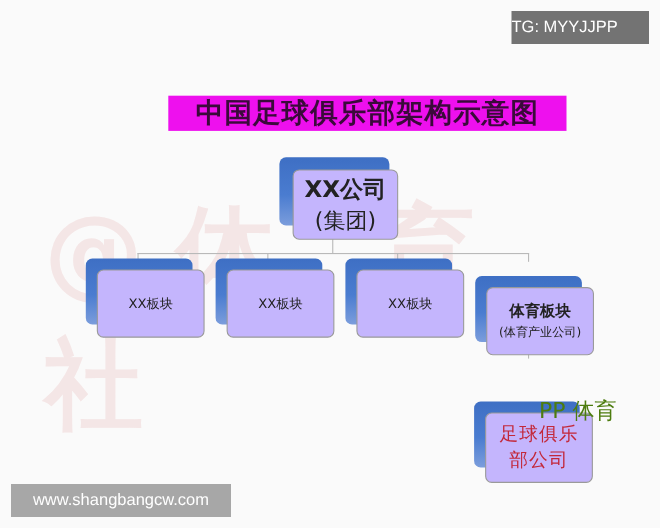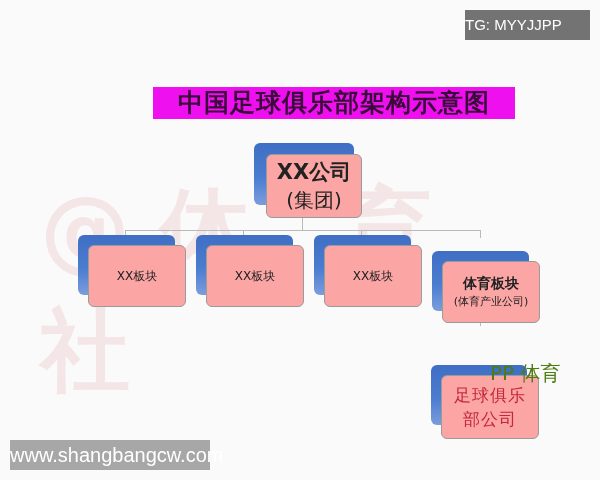--- a/index.html
+++ b/index.html
@@ -1,24 +1,24 @@
 <!DOCTYPE html>
 <html><head>
 <meta charset="utf-8">
 <style>
   html, body { margin:0; padding:0; }
   body { width:600px; height:480px; position:relative; background:#fafafa; font-family:"DejaVu Sans", sans-serif; overflow:hidden; }
   .wm-tg { position:absolute; left:465px; top:10px; width:125px; height:30px; background:#737373; color:#fff; font-family:"Liberation Sans", sans-serif; font-size:15px; line-height:30px; text-align:left; }
-  .wm-url { position:absolute; left:10px; top:440px; width:200px; height:30px; background:#a7a7a7; color:#fff; font-family:"Liberation Sans", sans-serif; font-size:20px; line-height:30px; text-align:center; }
+  .wm-url { position:absolute; left:10px; top:440px; width:200px; height:30px; background:#a7a7a7; color:#fff; font-family:"Liberation Sans", sans-serif; font-size:15px; line-height:30px; text-align:center; }
   .title { position:absolute; left:117px; top:87px; width:362px; height:32px; background:#ee10ee; color:#3a0a3a; font-size:25px; font-weight:bold; line-height:32px; text-align:center; letter-spacing:1px;margin-left:36px; }
   .bg-mark { position:absolute; left:40px; top:170px; width:520px; height:120px; color:#f4e4e4; font-size:90px; font-weight:bold; line-height:120px; letter-spacing:30px; opacity:0.9; }
   .line { position:absolute; background:#b9b9b9; }
   .node { position:absolute; }
   .node .back { position:absolute; border-radius:6px; background:linear-gradient(180deg,#3e6fc4 0%,#4a7cd0 55%,#7b9ddc 100%); }
-  .node .front { position:absolute; border-radius:6px; background:#fca5a5; border:1px solid #9a9a9a; box-sizing:border-box; display:flex; flex-direction:column; align-items:center; justify-content:center; text-align:center; color:#222; }
+  .node .front { position:absolute; border-radius:6px; background:#c4b5fd; border:1px solid #9a9a9a; box-sizing:border-box; display:flex; flex-direction:column; align-items:center; justify-content:center; text-align:center; color:#222; }
   .lbl { font-size:12px; line-height:20px; }
   .lbl-big { font-size:21px; font-weight:bold; line-height:28px; }
   .lbl-big2 { font-size:20px; line-height:28px;text-align:right; }
   .lbl-b { font-size:14px; font-weight:bold; line-height:20px; }
   .lbl-s { font-size:11px; font-weight:normal; line-height:18px; }
   .lbl-red { font-size:17px; color:#c3283a; line-height:24px; letter-spacing:1px; font-family:"DejaVu Serif", serif; }
   .wm-ppsport { position:absolute; left:490px; top:361px; color:#4d7c0f; font-size:20px; line-height:24px; }
 </style>
 </head>
 <body>

